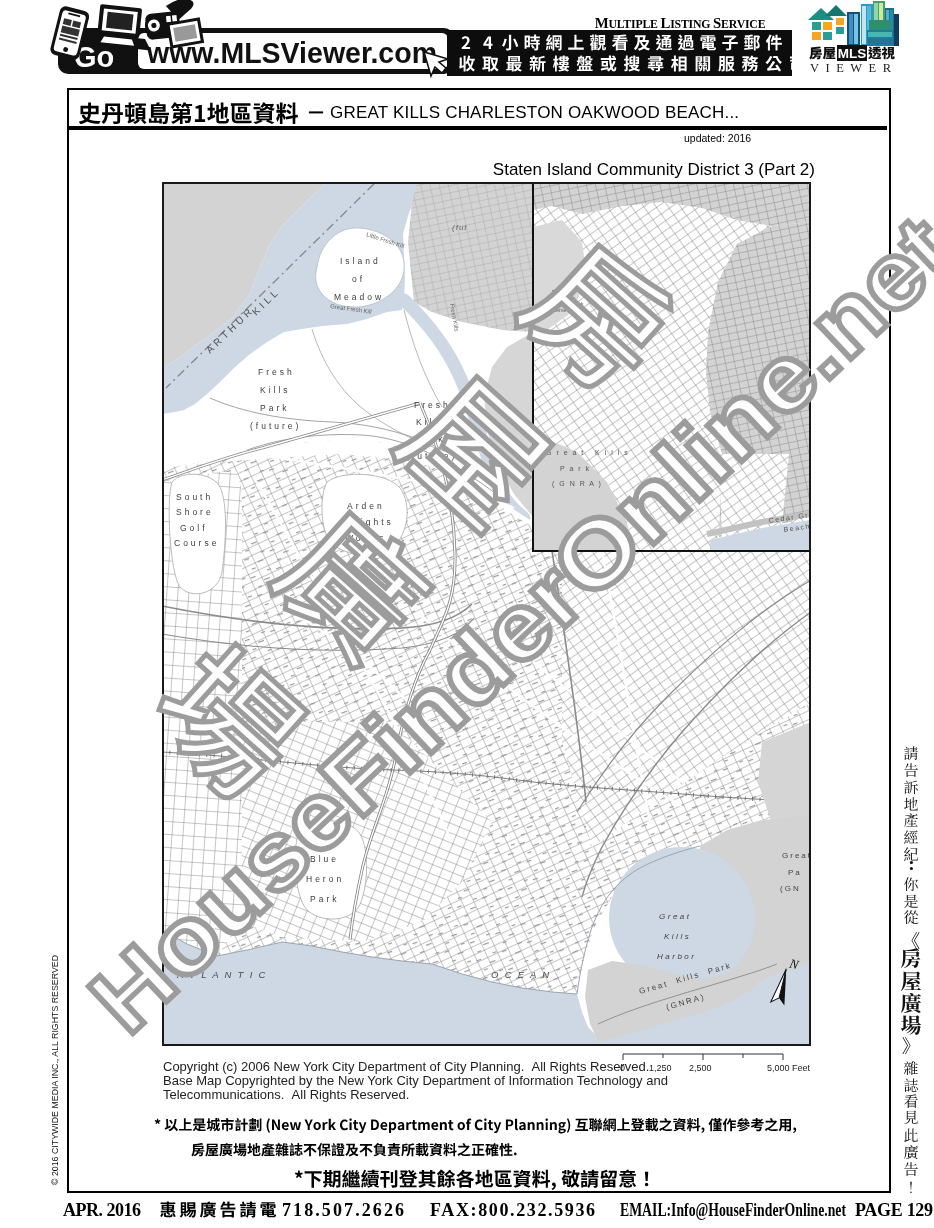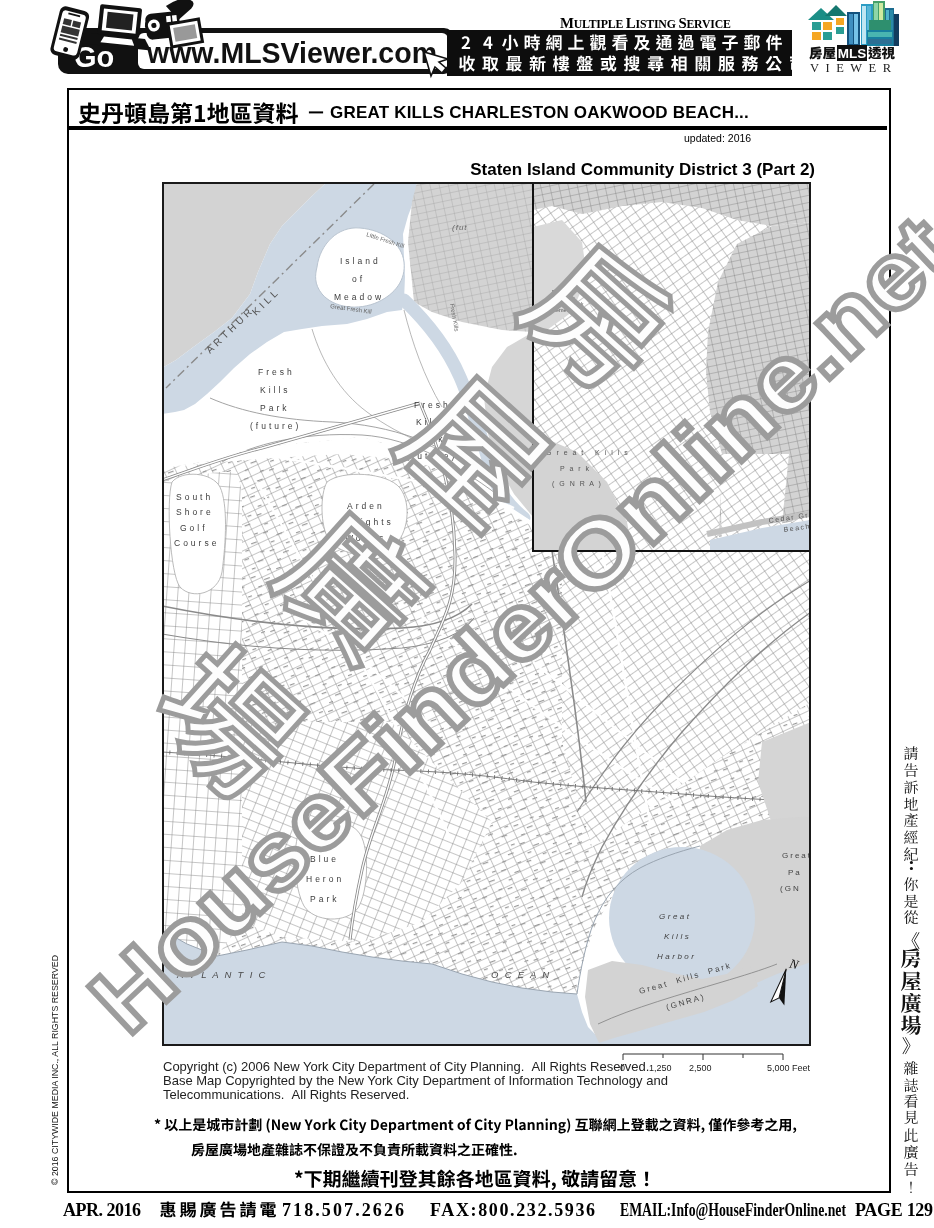--- a/index.html
+++ b/index.html
@@ -48,21 +48,21 @@
 
 <g transform="rotate(-10 135 32)">
       <rect x="118" y="20" width="34" height="26" fill="#111"></rect>
       <rect x="121" y="23" width="28" height="20" fill="#fff"></rect>
       <rect x="124" y="26" width="22" height="14" fill="#999"></rect>
     </g>
 
 <path d="M374,52 l7,24 l4,-9 l7,6 l4,-5 l-7,-6 l9,-3 z" fill="#fff" stroke="#111" stroke-width="1.6"></path>
 </svg>
 
-<div class="abs" style="left:560px;top:15px;width:240px;text-align:left;font-family:'Liberation Serif',serif;font-size:11.8px;font-weight:bold;letter-spacing:-0.2px"><span style="font-size:14.8px">M</span>ULTIPLE <span style="font-size:14.8px">L</span>ISTING <span style="font-size:14.8px">S</span>ERVICE</div>
+<div class="abs" style="left:560px;top:15px;width:240px;text-align:center;font-family:'Liberation Serif',serif;font-size:11.8px;font-weight:bold;letter-spacing:-0.2px"><span style="font-size:14.8px">M</span>ULTIPLE <span style="font-size:14.8px">L</span>ISTING <span style="font-size:14.8px">S</span>ERVICE</div>
 
 <div class="abs" style="left:447px;top:30px;width:345px;height:46px;background:#0d0d0d"></div>
 
 <svg class="abs" style="left:805px;top:0" width="100" height="78" viewBox="0 0 100 78">
 <g>
 
 <polygon points="3,20 16,8 29,20" fill="#1b8e86"></polygon>
 <polygon points="20,16 31,5 42,16" fill="#15776f"></polygon>
 <rect x="5" y="20" width="24" height="22" fill="#fff"></rect>
 <rect x="7" y="22" width="9" height="8" fill="#2a9d94"></rect>
@@ -93,25 +93,25 @@
 
 <rect x="32" y="45" width="30" height="16" fill="#111"></rect>
 <text x="47" y="58" font-family="Liberation Sans" font-size="13.5" font-weight="bold" fill="#fff" text-anchor="middle">MLS</text>
 <text x="5" y="72" font-family="Liberation Serif" font-size="12.5" letter-spacing="6.5" fill="#222">VIEWER</text>
 </svg>
 
 <div class="abs" style="left:67px;top:88px;width:820px;height:1101px;border:2px solid #000"></div>
 
 <div class="abs" style="left:69px;top:126px;width:818px;height:3.5px;background:#000"></div>
 
-<div class="abs" style="left:330px;top:103px;font-size:17px;font-weight:bold;letter-spacing:0.2px">GREAT KILLS CHARLESTON OAKWOOD BEACH...</div>
+<div class="abs" style="left:330px;top:103px;font-size:17px;font-weight:normal;letter-spacing:0.2px">GREAT KILLS CHARLESTON OAKWOOD BEACH...</div>
 
 <div class="abs" style="left:684px;top:132px;width:200px;text-align:left;font-size:10.5px">updated: 2016</div>
 
-<div class="abs" style="left:162px;top:160px;width:653px;text-align:right;font-size:17px;font-weight:bold">Staten Island Community District 3 (Part 2)</div>
+<div class="abs" style="left:162px;top:160px;width:653px;text-align:right;font-size:17px;font-weight:normal">Staten Island Community District 3 (Part 2)</div>
 
 <svg class="abs" style="left:162px;top:182px" width="649" height="864" viewBox="0 0 649 864">
 <defs>
 <pattern id="gA" width="11" height="8" patternUnits="userSpaceOnUse" patternTransform="rotate(-25)">
         <path d="M0 0H11M0 0V8" stroke="#818181" stroke-width="0.9" fill="none"></path>
       </pattern>
 <pattern id="gB" width="11" height="13" patternUnits="userSpaceOnUse" patternTransform="rotate(4)">
         <path d="M0 0H11M0 0V13" stroke="#818181" stroke-width="0.9" fill="none"></path>
       </pattern>
 <pattern id="gC" width="10" height="8" patternUnits="userSpaceOnUse" patternTransform="rotate(-35)">

